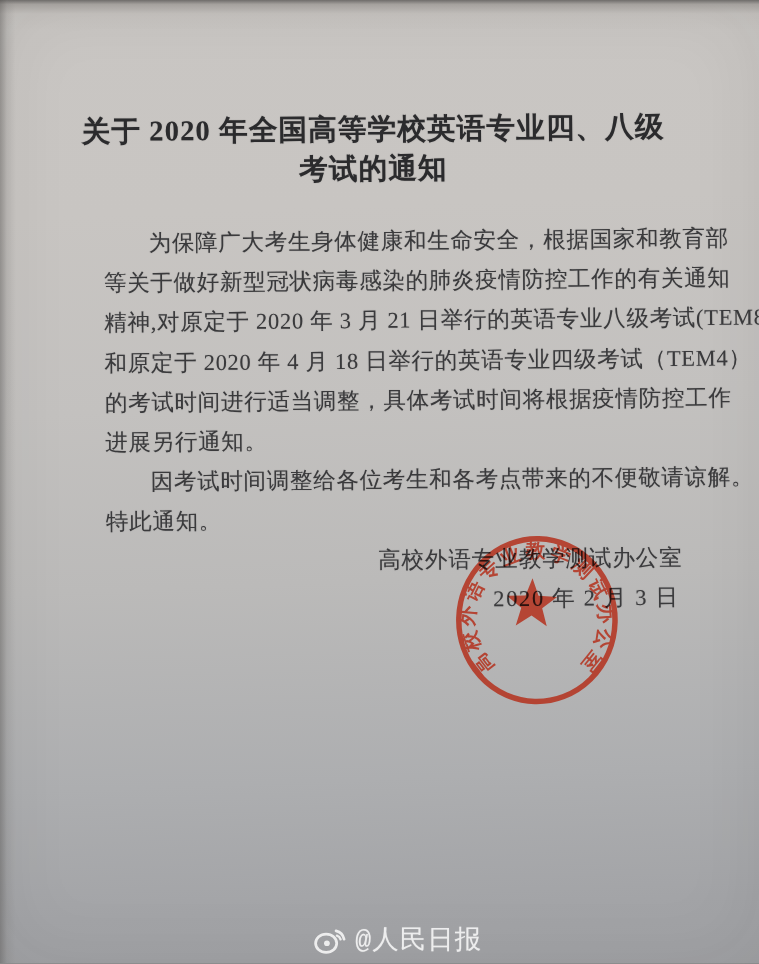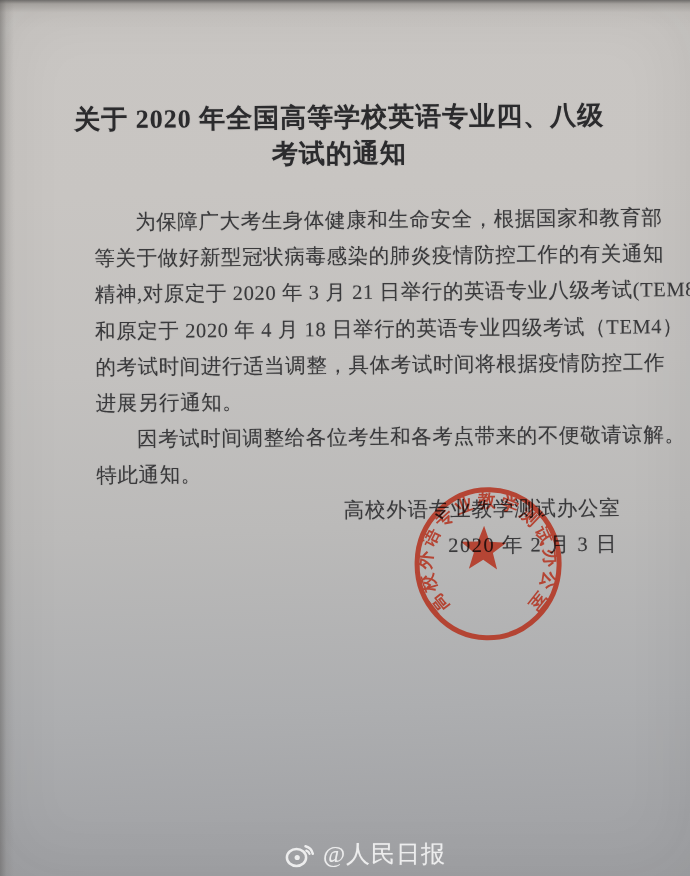--- a/index.html
+++ b/index.html
@@ -68,21 +68,21 @@
   .seal-ring-text-el {
     font-family: "Liberation Serif", "DejaVu Serif", serif;
     font-size: 18px; font-weight: 600; letter-spacing: 3.2px;
   }
   .watermark {
     position: absolute; left: 284px; top: 838px;
     display: flex; align-items: center; gap: 5px;
     opacity: 0.85;
   }
   .wm-text {
-    font-family: Liberation Serif, serif;
+    font-family: Liberation Mono, monospace;
     font-size: 24px; color: #fbfbfb; letter-spacing: 1px;
     text-shadow: 0 0 1px rgba(255,255,255,0.4);
   }
   .wicon { display: block; }
 </style>
 </head>
 <body>
 
 <div class="photo">
   <div class="top-edge"></div>

